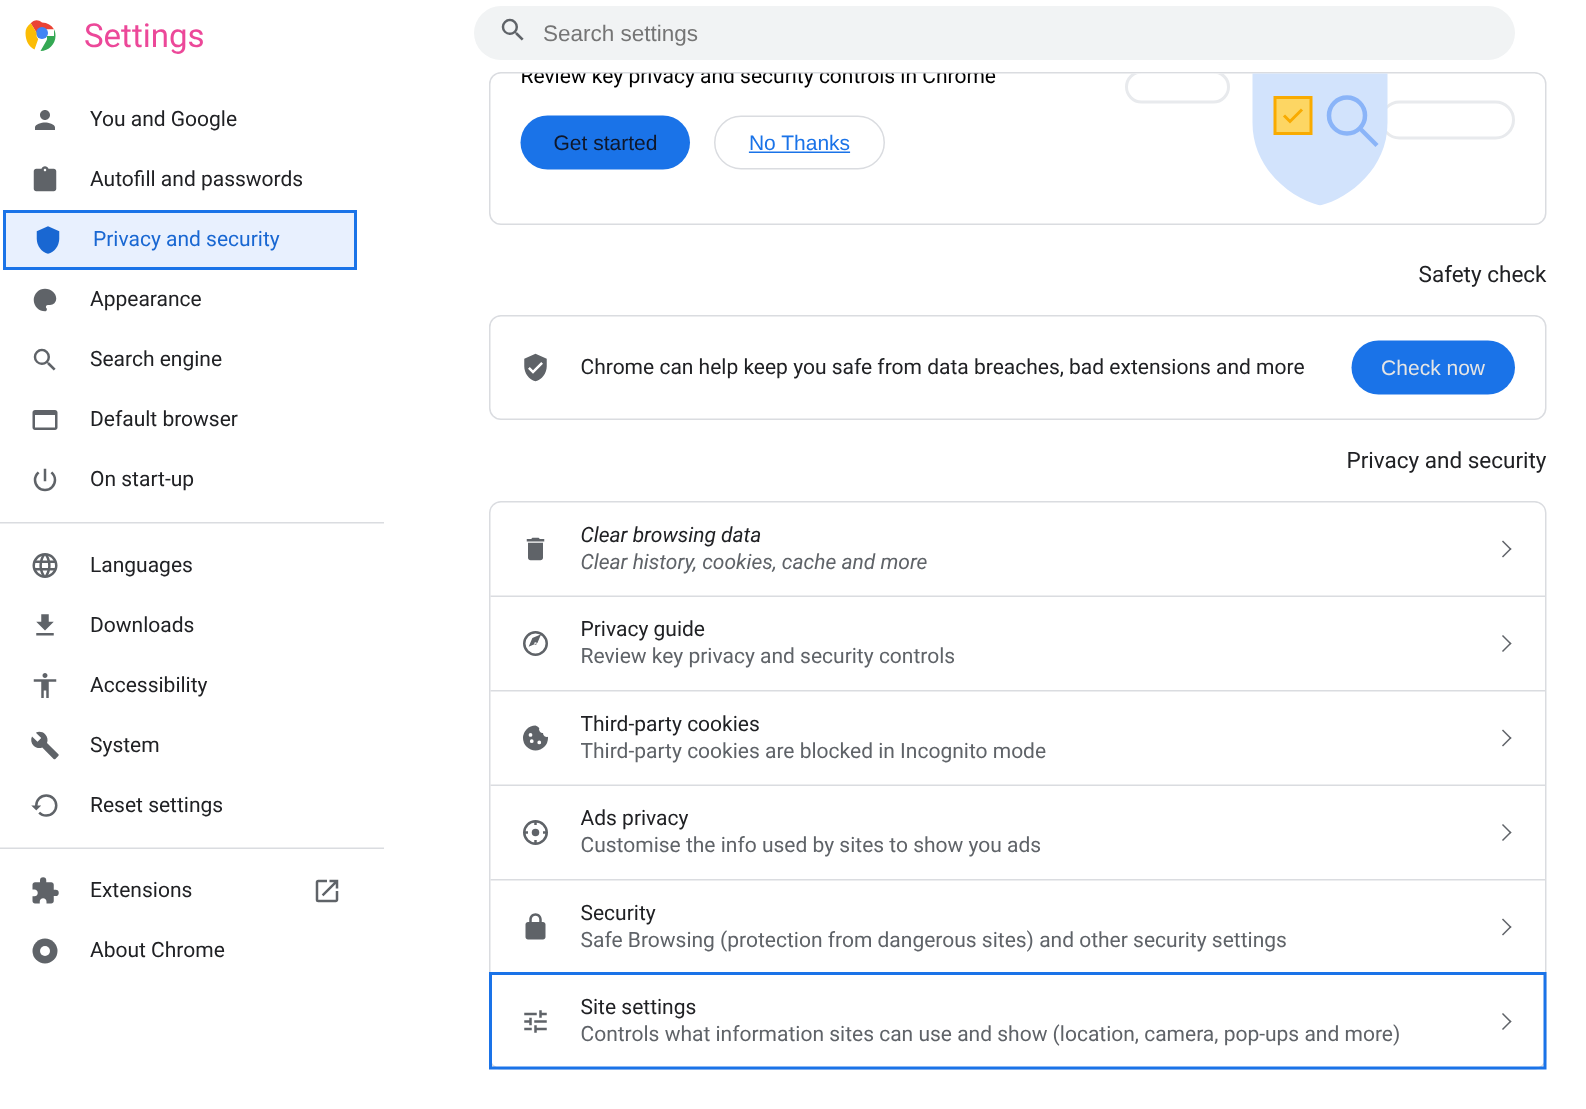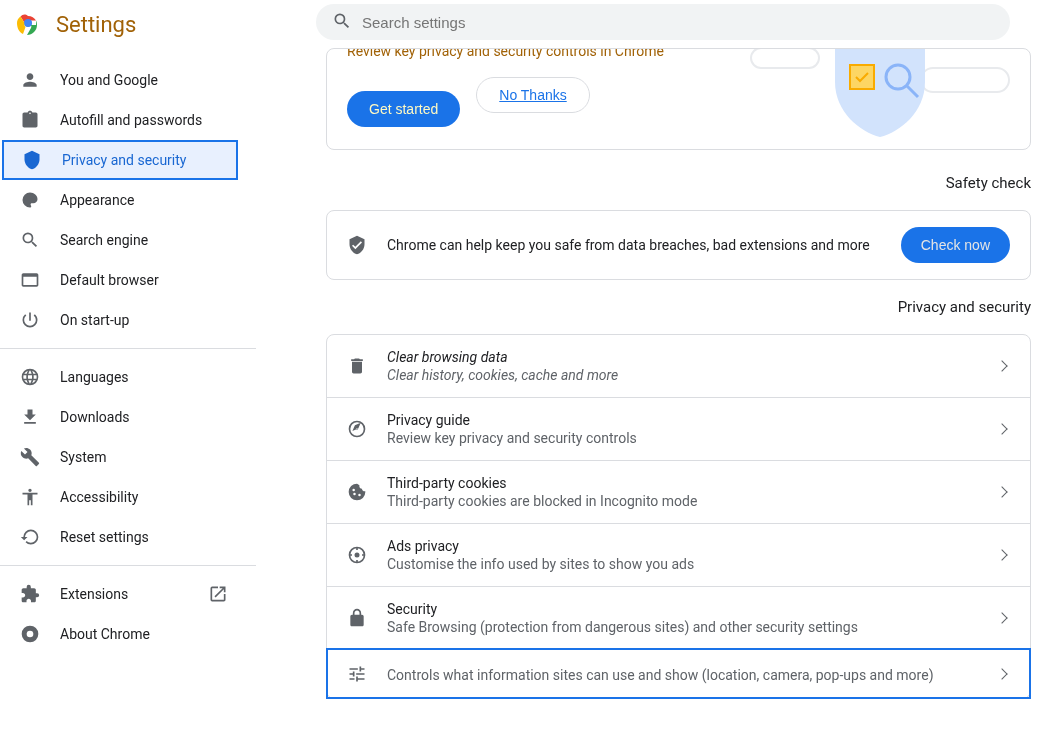--- a/index.html
+++ b/index.html
@@ -19,21 +19,21 @@
   gap: 16px;
   height: 48px;
 }
 .chrome-logo {
   width: 24px;
   height: 24px;
 }
 .header-title {
   font-size: 22px;
   font-weight: 400;
-  color: #a16207;
+  color: #ec4899;
   margin-right: auto;
 }
 .search-container {
   position: absolute;
   left: 316px;
   top: 4px;
   width: 694px;
   height: 36px;
   background: #f1f3f4;
   border-radius: 18px;
@@ -102,40 +102,39 @@
 }
 .guide-card {
   display: flex;
   align-items: flex-start;
   justify-content: space-between;
   padding: 0 20px 22px 20px;
   margin-bottom: 24px;
   overflow: hidden;
 }
 .guide-subtitle {
-  color: #a16207;
+  color: #000000;
   font-size: 14px;
   margin-bottom: 18px;
   margin-top: -6px;
   position: relative;
   white-space: nowrap;
 }
 .btn {
   border: none;
   border-radius: 18px;
   height: 36px;
   padding: 0 22px;
   font-size: 14px;
   font-weight: 500;
   cursor: pointer;
 }
 .btn-primary {
   background: #1a73e8;
-  color: #fef9c3;
-  margin-top: 14px;
+  color: #0f172a;
 }
 .btn-outline {
   background: #fff;
   border: 1px solid #dadce0;
   color: #1a73e8;
   text-decoration: underline;
 }
 .btn-row { display: flex; gap: 16px; }
 .illustration {
   width: 260px;
@@ -283,29 +282,29 @@
       <span>Languages</span>
     </div>
     <div class="nav-item">
       <svg viewBox="0 0 24 24">
           <path d="M19 9h-4V3H9v6H5l7 7 7-7zM5 18v2h14v-2H5z"></path>
         </svg>
       <span>Downloads</span>
     </div>
     <div class="nav-item">
       <svg viewBox="0 0 24 24">
+          <path d="M12 2c1.1 0 2 .9 2 2s-.9 2-2 2-2-.9-2-2 .9-2 2-2zm9 7h-6v13h-2v-6h-2v6H9V9H3V7h18v2z"></path>
+        </svg>
+      <span>Accessibility</span>
+    </div>
+    <div class="nav-item">
+      <svg viewBox="0 0 24 24">
           <path d="M22.7 19l-9.1-9.1c.9-2.3.4-5-1.5-6.9-2-2-5-2.4-7.4-1.3L9 6 6 9 1.6 4.7C.4 7.1.9 10.1 2.9 12.1c1.9 1.9 4.6 2.4 6.9 1.5l9.1 9.1c.4.4 1 .4 1.4 0l2.3-2.3c.5-.4.5-1.1.1-1.4z"></path>
         </svg>
       <span>System</span>
-    </div>
-    <div class="nav-item">
-      <svg viewBox="0 0 24 24">
-          <path d="M12 2c1.1 0 2 .9 2 2s-.9 2-2 2-2-.9-2-2 .9-2 2-2zm9 7h-6v13h-2v-6h-2v6H9V9H3V7h18v2z"></path>
-        </svg>
-      <span>Accessibility</span>
     </div>
     <div class="nav-item">
       <svg viewBox="0 0 24 24">
           <path d="M13 3a9 9 0 00-9 9H1l3.89 3.89.07.14L9 12H6a7 7 0 117 7c-1.93 0-3.68-.79-4.94-2.06l-1.42 1.42A8.954 8.954 0 0013 21a9 9 0 000-18z"></path>
         </svg>
       <span>Reset settings</span>
     </div>
 
     <div class="nav-divider"></div>
 
@@ -413,19 +412,20 @@
           <div class="row-title">Security</div>
           <div class="row-sub">Safe Browsing (protection from dangerous sites) and other security settings</div>
         </div>
         <div class="chevron"></div>
       </div>
       <div class="row highlight">
         <svg class="row-icon" viewBox="0 0 24 24">
             <path d="M3 17v2h6v-2H3zM3 5v2h10V5H3zm10 16v-2h8v-2h-8v-2h-2v6h2zM7 9v2H3v2h4v2h2V9H7zm14 4v-2H11v2h10zm-6-4h2V7h4V5h-4V3h-2v6z"></path>
           </svg>
         <div class="row-text">
+          <div class="row-title">Site settings</div>
           <div class="row-sub">Controls what information sites can use and show (location, camera, pop-ups and more)</div>
         </div>
         <div class="chevron"></div>
       </div>
     </div>
   </div>
 </div>
 
 </body></html>

